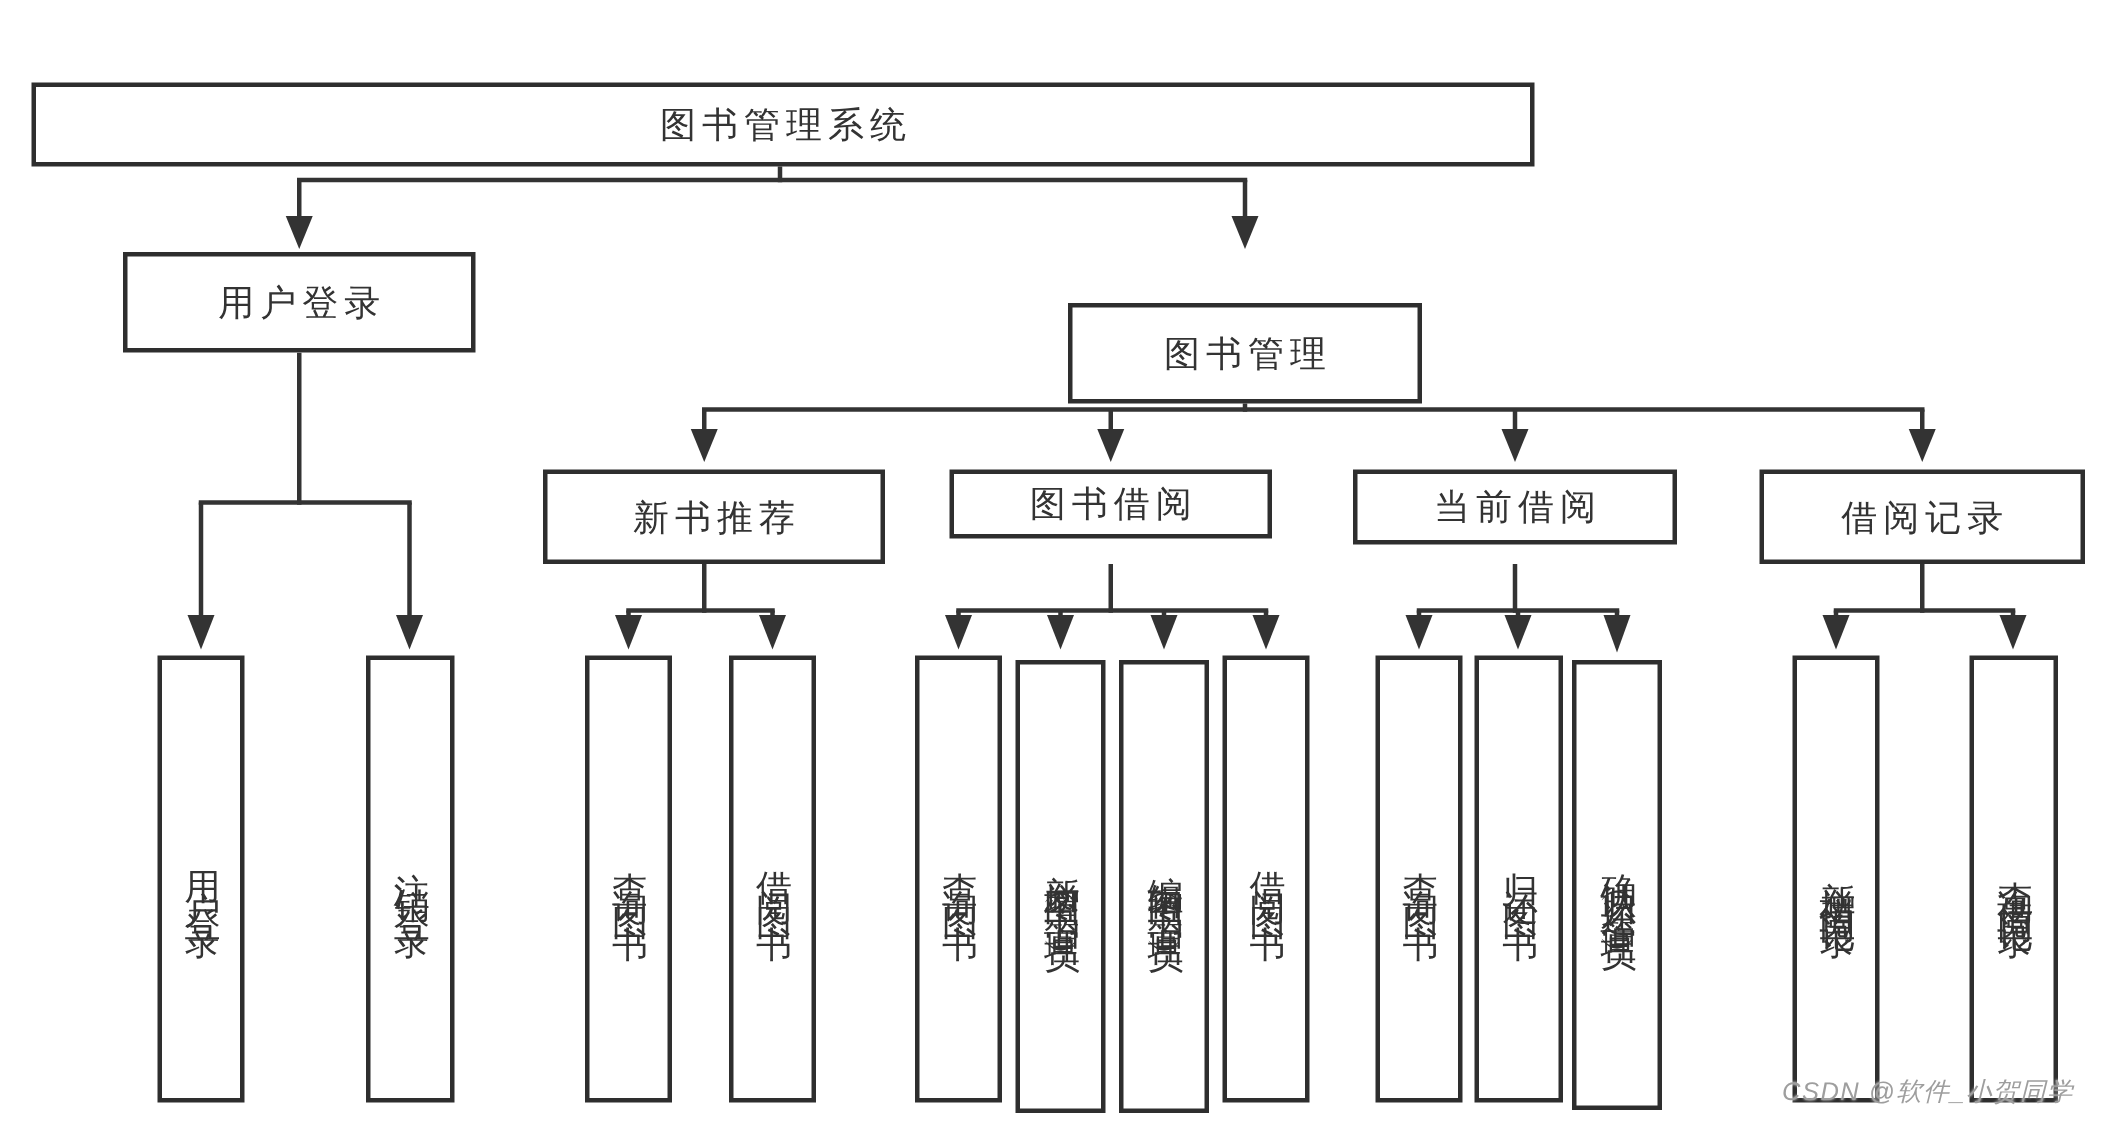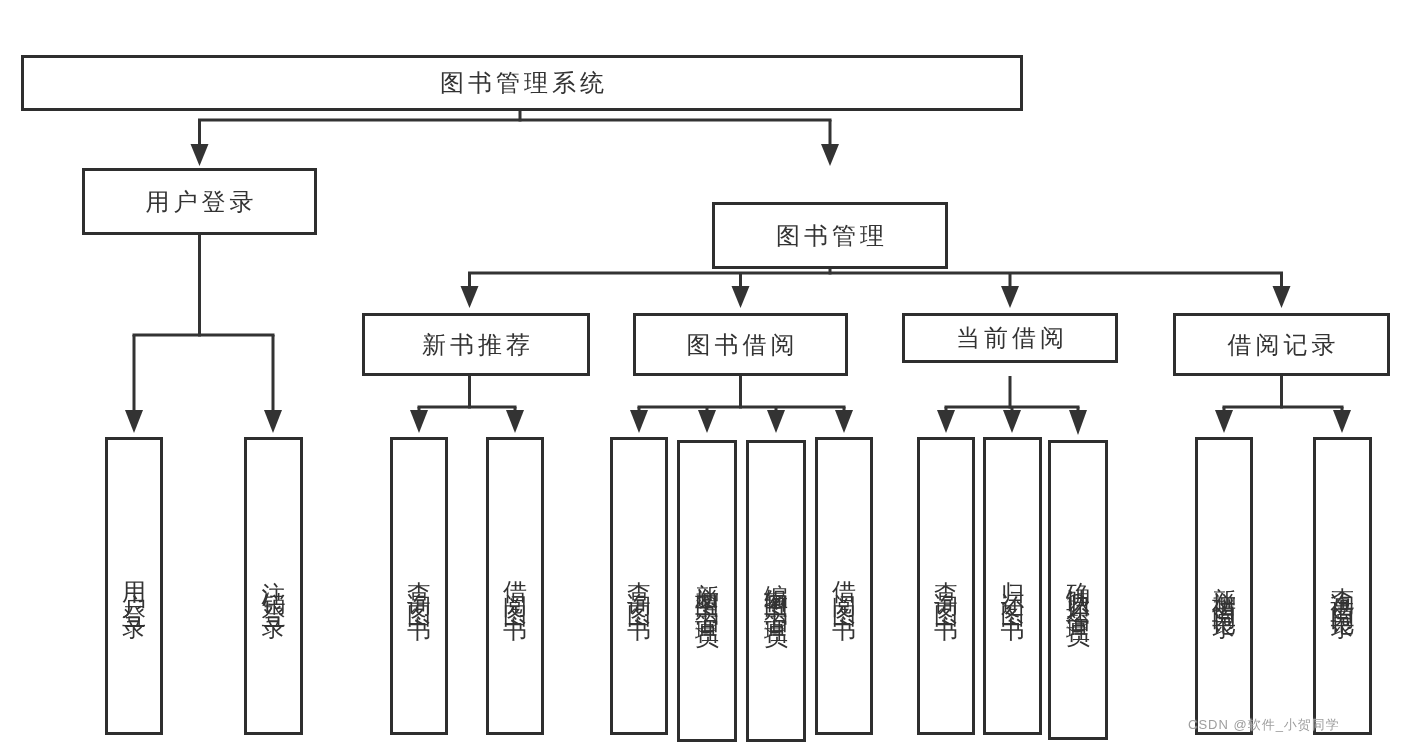--- a/index.html
+++ b/index.html
@@ -47,26 +47,27 @@
     line-height: 1;
     white-space: nowrap;
   }
   .vbox .vtext.tight {
     letter-spacing: 6px;
   }
   #watermark {
     position: absolute;
     left: 1188px;
     top: 716px;
-    font-size: 13px;
+    font-size: 17px;
     letter-spacing: 1px;
     color: #9e9e9e;
     text-shadow: 0 0 2px #ffffff;
     white-space: nowrap;
     z-index: 5;
+    font-style: italic;
   }
 </style>
 </head>
 <body>
 
 <div id="stage">
 
   <svg id="wires" width="1405" height="747" viewBox="0 0 1405 747">
     <g stroke="#333333" stroke-width="3" fill="none">
 
@@ -143,21 +144,21 @@
   <div class="hbox" style="left:82px; top:168px; width:235px; height:67px;">
     <span>用户登录</span>
   </div>
   <div class="hbox" style="left:712px; top:168px; width:236px; height:67px;margin-top:34px;">
     <span>图书管理</span>
   </div>
 
   <div class="hbox" style="left:362px; top:313px; width:228px; height:63px;">
     <span>新书推荐</span>
   </div>
-  <div class="hbox" style="left:633px; top:313px; width:215px; height:63px;">
+  <div class="hbox" style="left:633px; top:313px; width:215px; height:46px;">
     <span>图书借阅</span>
   </div>
   <div class="hbox" style="left:902px; top:313px; width:216px; height:50px;">
     <span>当前借阅</span>
   </div>
   <div class="hbox" style="left:1173px; top:313px; width:217px; height:63px;text-align:right;">
     <span>借阅记录</span>
   </div>
 
   <div class="vbox" style="left:105px; top:437px; width:58px; height:298px;">

